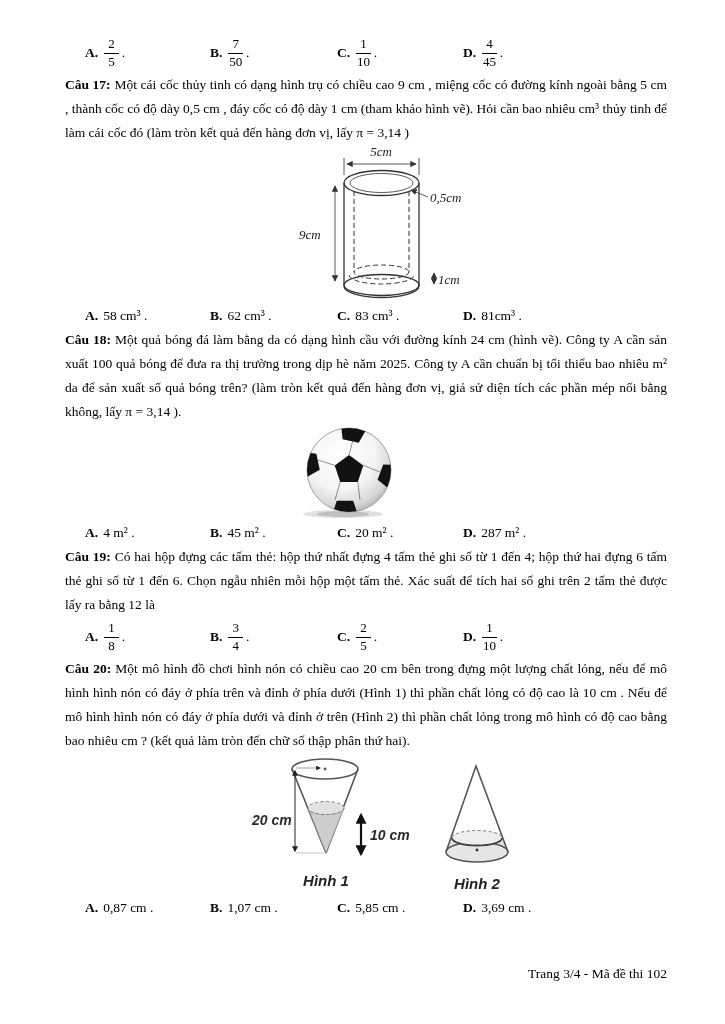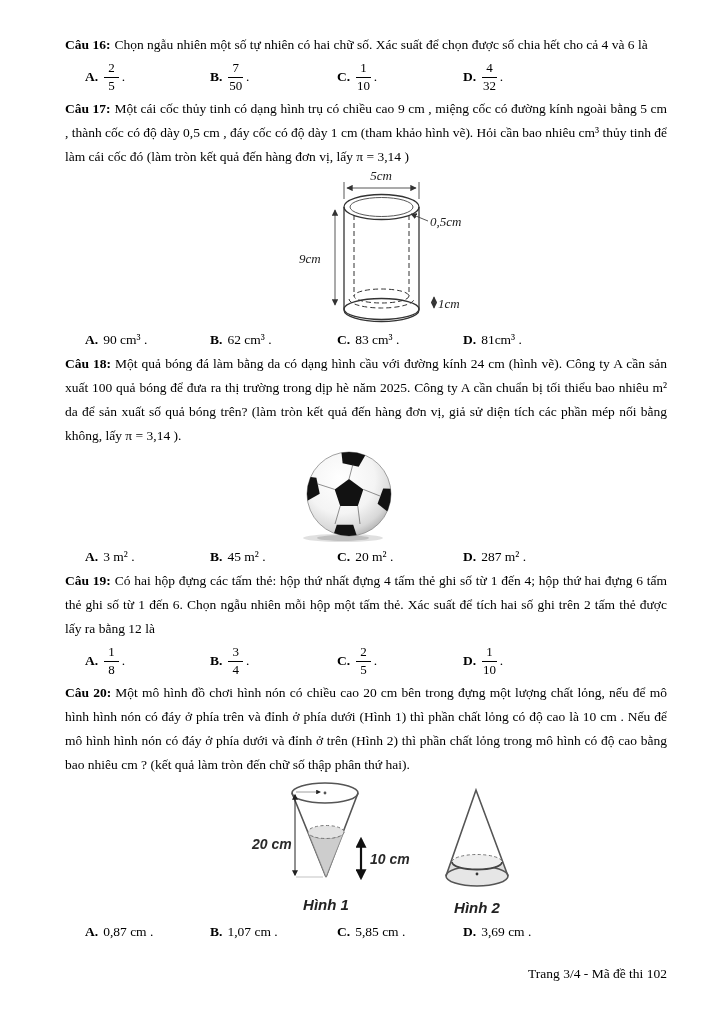--- a/index.html
+++ b/index.html
@@ -35,21 +35,20 @@
   .ln-thin { stroke:#444; stroke-width:0.9; fill:none; }
   .ln-dash { stroke:#333; stroke-width:1; fill:none; stroke-dasharray:5 3; }
   .cone-ln { stroke:#555; stroke-width:1.6; fill:none; }
 </style>
 </head>
 <body>
 
 <div class="page">
 
   <div>
-    <p class="q-text"><span class="q-label">Câu 16:</span><span>Chọn ngẫu nhiên một số tự nhiên có hai chữ số. Xác suất để chọn được số chia hết cho cả 4 và 6 là</span></p>
     <div class="options frac-opts">
       <div class="opt">
         <span class="opt-label">A.</span>
         <span class="frac">
             <span class="num">2</span>
             <span class="den">5</span>
           </span>
         <span>.</span>
       </div>
       <div class="opt">
@@ -65,21 +64,21 @@
         <span class="frac">
             <span class="num">1</span>
             <span class="den">10</span>
           </span>
         <span>.</span>
       </div>
       <div class="opt">
         <span class="opt-label">D.</span>
         <span class="frac">
             <span class="num">4</span>
-            <span class="den">32</span>
+            <span class="den">45</span>
           </span>
         <span>.</span>
       </div>
     </div>
   </div>
 
   <div>
     <p class="q-text"><span class="q-label">Câu 17:</span><span>Một cái cốc thủy tinh có dạng hình trụ có chiều cao 9 cm , miệng cốc có đường kính ngoài bằng 5 cm , thành cốc có độ dày 0,5 cm , đáy cốc có độ dày 1 cm (tham khảo hình vẽ). Hỏi cần bao nhiêu cm³ thủy tinh để làm cái cốc đó (làm tròn kết quả đến hàng đơn vị, lấy π = 3,14 )</span></p>
 
     <svg class="fig fig-cylinder" width="185" height="158" viewBox="0 0 185 158">
@@ -111,21 +110,21 @@
       <line class="ln-thin" x1="38" y1="41" x2="38" y2="136" marker-start="url(#arr)" marker-end="url(#arr)"></line>
       <text class="lbl-serif" x="2" y="94" text-anchor="start">9cm</text>
 
       <line class="ln-thin" x1="137" y1="128" x2="137" y2="139" marker-start="url(#arr)" marker-end="url(#arr)"></line>
       <text class="lbl-serif" x="141" y="139" text-anchor="start">1cm</text>
     </svg>
 
     <div class="options text-opts">
       <div class="opt">
         <span class="opt-label">A.</span>
-        <span>90 cm³ .</span>
+        <span>58 cm³ .</span>
       </div>
       <div class="opt">
         <span class="opt-label">B.</span>
         <span>62 cm³ .</span>
       </div>
       <div class="opt">
         <span class="opt-label">C.</span>
         <span>83 cm³ .</span>
       </div>
       <div class="opt">
@@ -167,21 +166,21 @@
           <line x1="70.8" y1="56.1" x2="73" y2="74"></line>
           <line x1="53.2" y1="56.1" x2="48" y2="74"></line>
           <line x1="47.7" y1="39.4" x2="31" y2="34"></line>
         </g>
       </g>
     </svg>
 
     <div class="options text-opts">
       <div class="opt">
         <span class="opt-label">A.</span>
-        <span>3 m² .</span>
+        <span>4 m² .</span>
       </div>
       <div class="opt">
         <span class="opt-label">B.</span>
         <span>45 m² .</span>
       </div>
       <div class="opt">
         <span class="opt-label">C.</span>
         <span>20 m² .</span>
       </div>
       <div class="opt">

